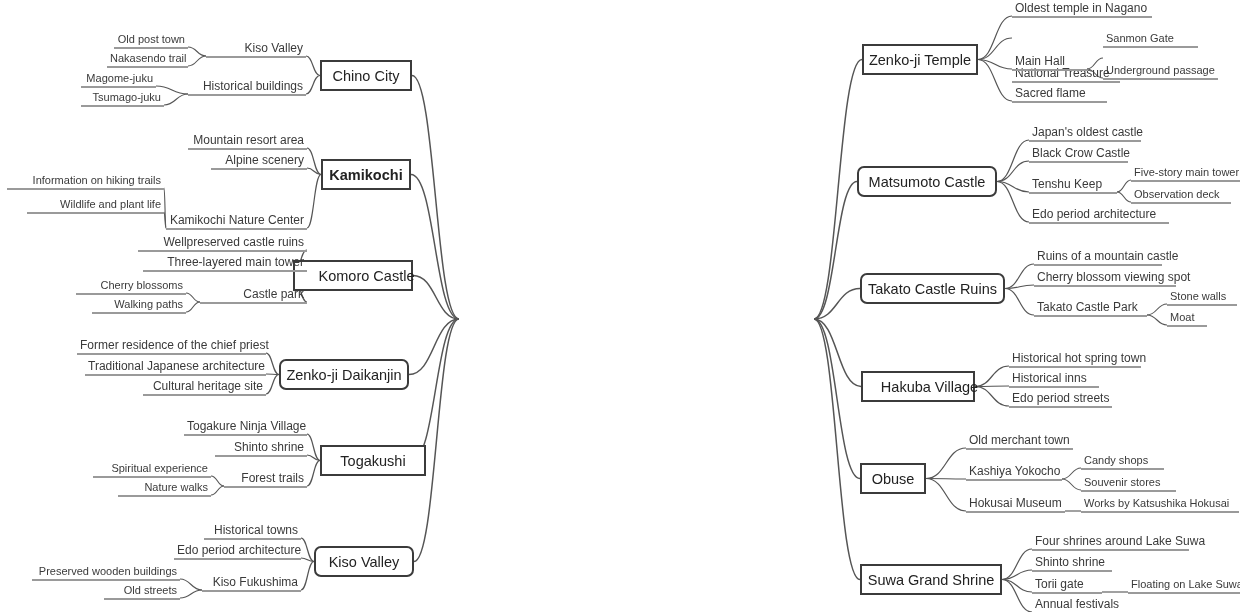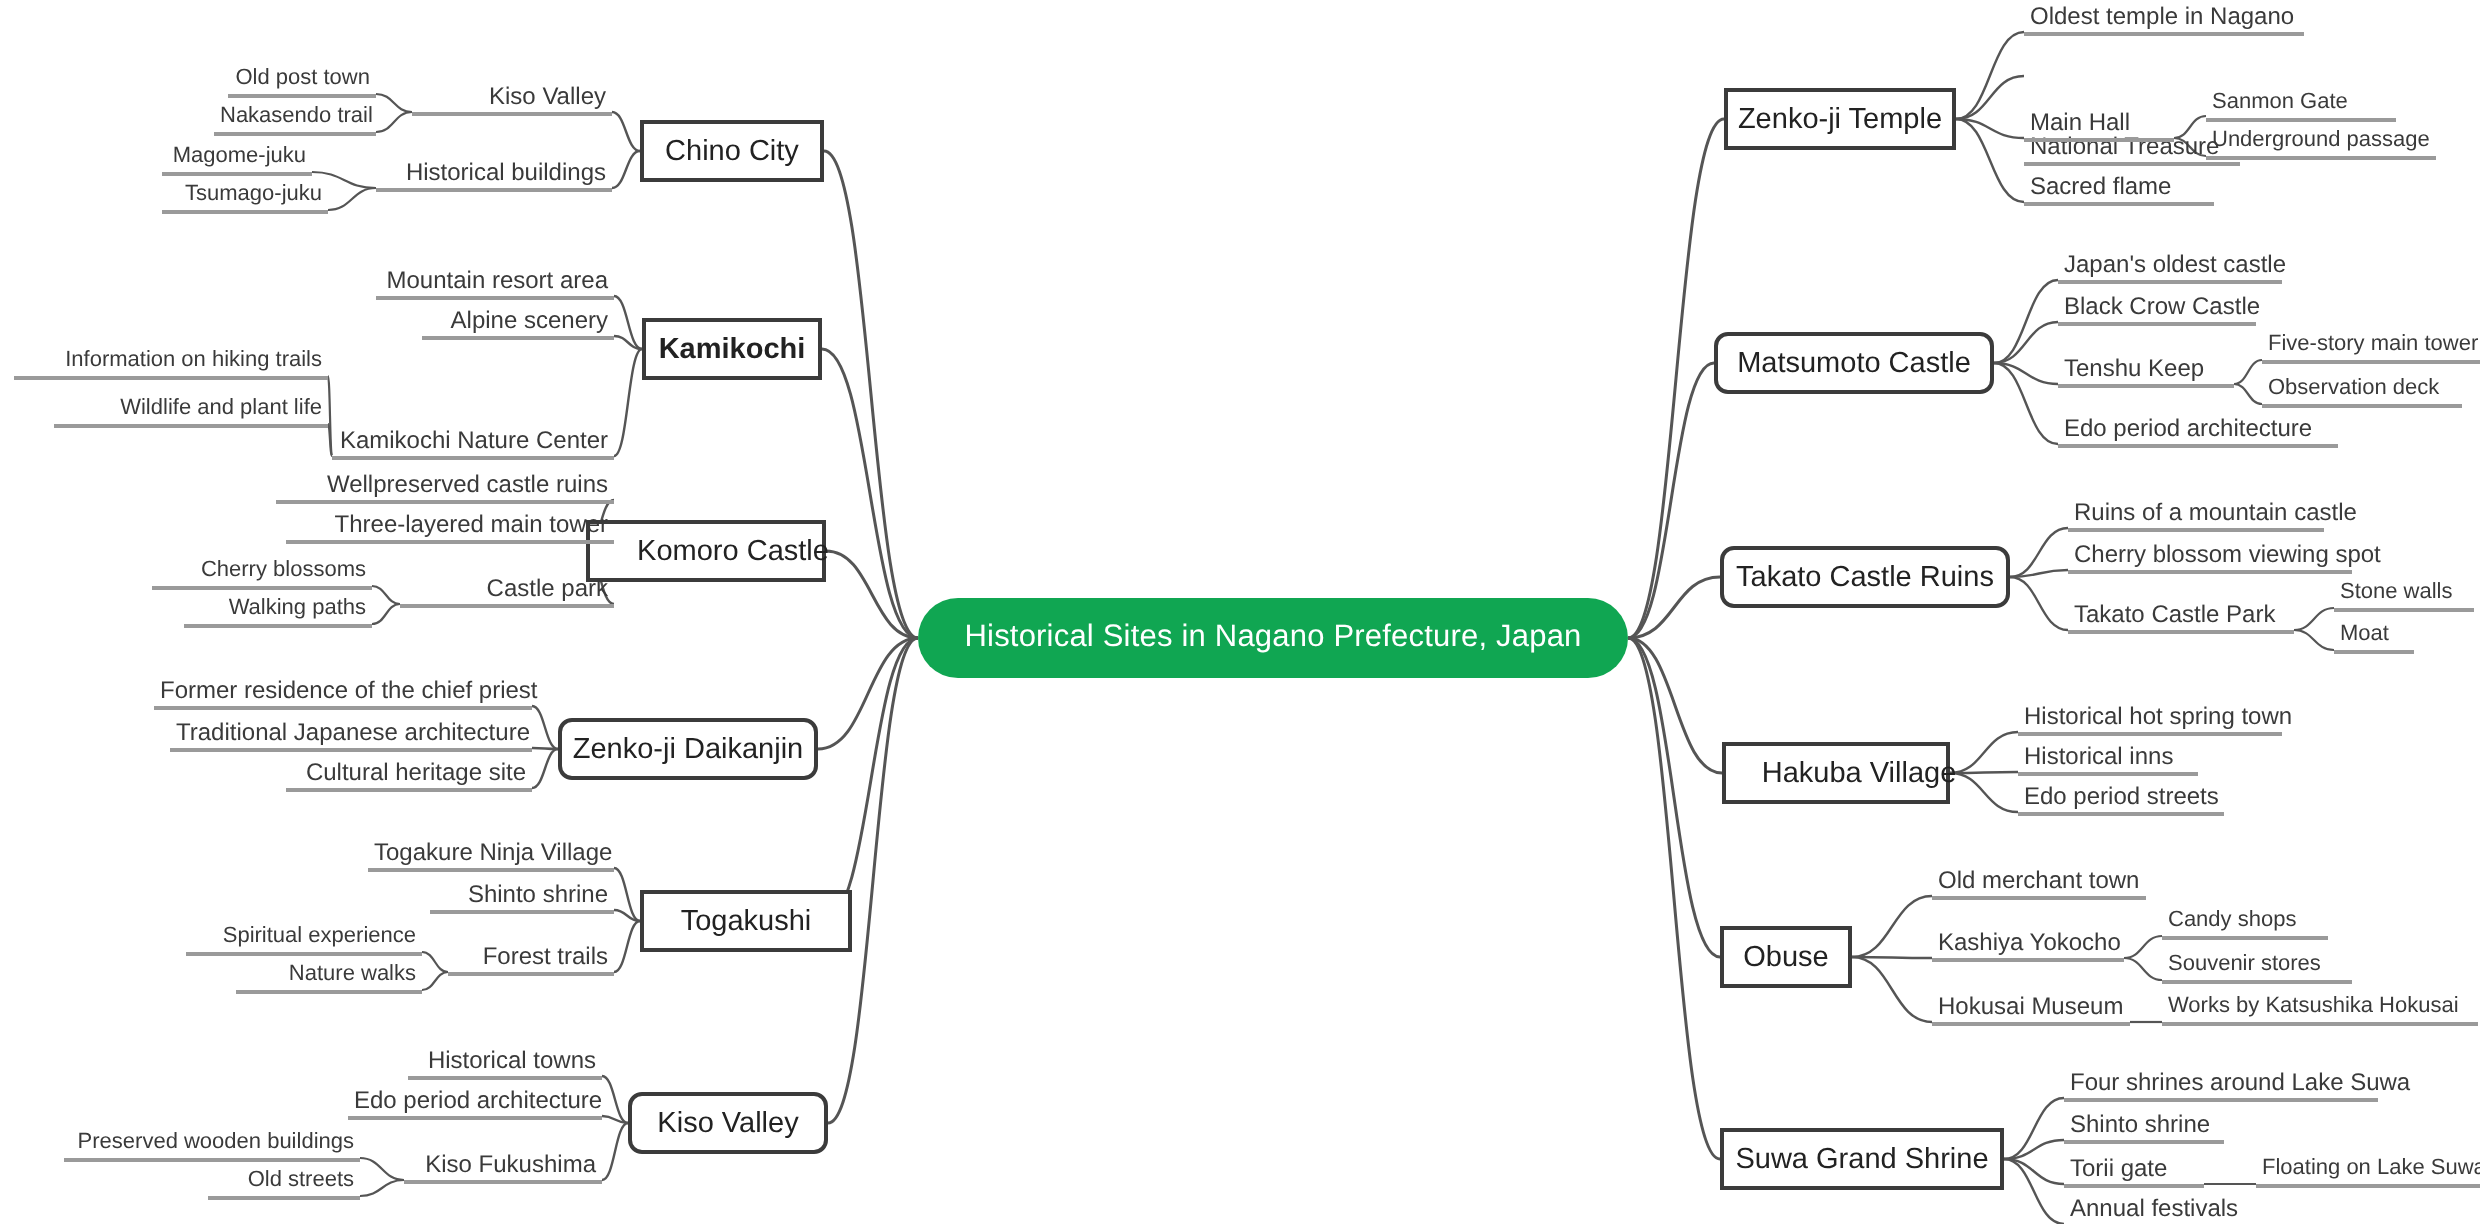--- a/index.html
+++ b/index.html
@@ -92,23 +92,20 @@
       <path d="M 926 478.5 C 946 478.5, 946 511, 966 511" fill="none" stroke="#555555" stroke-width="1.2"></path>
       <path d="M 1065 511 C 1073 511, 1073 511, 1081 511" fill="none" stroke="#555555" stroke-width="1.1"></path>
       <path d="M 814 319 C 837 319, 837 579.5, 860 579.5" fill="none" stroke="#555555" stroke-width="1.5"></path>
       <path d="M 1002 579.5 C 1017 579.5, 1017 549, 1032 549" fill="none" stroke="#555555" stroke-width="1.2"></path>
       <path d="M 1002 579.5 C 1017 579.5, 1017 570, 1032 570" fill="none" stroke="#555555" stroke-width="1.2"></path>
       <path d="M 1002 579.5 C 1017 579.5, 1017 592, 1032 592" fill="none" stroke="#555555" stroke-width="1.2"></path>
       <path d="M 1102 592 C 1115 592, 1115 592, 1128 592" fill="none" stroke="#555555" stroke-width="1.1"></path>
       <path d="M 1002 579.5 C 1017 579.5, 1017 612, 1032 612" fill="none" stroke="#555555" stroke-width="1.2"></path>
     </svg>
 
-  <div class="node root" id="root-node" style="left: 459px; top: 299px; width: 355px; height: 40px; background: rgb(16, 166, 82); color: rgb(255, 255, 255);">
-    <span>Historical Sites in Nagano Prefecture, Japan</span>
-  </div>
 
   <div id="nodes-layer">
       <div class="node lvl1" style="left: 320px; top: 60px; width: 92px; height: 31px; border-color: rgb(59, 59, 59); color: rgb(34, 34, 34);">
         <span>Chino City</span>
       </div>
       <div class="leaf r2" style="top: 42px; left: 206px; width: 100px; text-align: right; border-bottom-color: rgb(154, 154, 154); color: rgb(58, 58, 58);">Kiso Valley</div>
       <div class="leaf r3" style="top: 33px; left: 114px; width: 74px; text-align: right; border-bottom-color: rgb(154, 154, 154); color: rgb(58, 58, 58);">Old post town</div>
       <div class="leaf r3" style="top: 52px; left: 107px; width: 81px; text-align: right; border-bottom-color: rgb(154, 154, 154); color: rgb(58, 58, 58);">Nakasendo trail</div>
       <div class="leaf r2" style="top: 80px; left: 188px; width: 118px; text-align: right; border-bottom-color: rgb(154, 154, 154); color: rgb(58, 58, 58);">Historical buildings</div>
       <div class="leaf r3" style="top: 72px; left: 81px; width: 75px; text-align: right; border-bottom-color: rgb(154, 154, 154); color: rgb(58, 58, 58);">Magome-juku</div>
@@ -150,21 +147,21 @@
       <div class="leaf r2" style="top: 544px; left: 174px; width: 127px; text-align: right; border-bottom-color: rgb(154, 154, 154); color: rgb(58, 58, 58);">Edo period architecture</div>
       <div class="leaf r2" style="top: 576px; left: 202px; width: 99px; text-align: right; border-bottom-color: rgb(154, 154, 154); color: rgb(58, 58, 58);">Kiso Fukushima</div>
       <div class="leaf r3" style="top: 565px; left: 32px; width: 148px; text-align: right; border-bottom-color: rgb(154, 154, 154); color: rgb(58, 58, 58);">Preserved wooden buildings</div>
       <div class="leaf r3" style="top: 584px; left: 104px; width: 76px; text-align: right; border-bottom-color: rgb(154, 154, 154); color: rgb(58, 58, 58);">Old streets</div>
       <div class="node lvl1" style="left: 862px; top: 44px; width: 116px; height: 31px; border-color: rgb(59, 59, 59); color: rgb(34, 34, 34);">
         <span>Zenko-ji Temple</span>
       </div>
       <div class="leaf r2" style="top: 2px; left: 1012px; width: 140px; text-align: left; border-bottom-color: rgb(154, 154, 154); color: rgb(58, 58, 58);">Oldest temple in Nagano</div>
       <div class="leaf r2" style="top: 24px; left: 1012px; width: 108px; text-align: left; border-bottom-color: rgb(154, 154, 154); color: rgb(58, 58, 58); margin-top: 43px;">National Treasure</div>
       <div class="leaf r2" style="top: 55px; left: 1012px; width: 75px; text-align: left; border-bottom-color: rgb(154, 154, 154); color: rgb(58, 58, 58);">Main Hall</div>
-      <div class="leaf r3" style="top: 45px; left: 1103px; width: 95px; text-align: left; border-bottom-color: rgb(154, 154, 154); color: rgb(58, 58, 58);">Sanmon Gate</div>
+      <div class="leaf r3" style="top: 32px; left: 1103px; width: 95px; text-align: left; border-bottom-color: rgb(154, 154, 154); color: rgb(58, 58, 58);">Sanmon Gate</div>
       <div class="leaf r3" style="top: 64px; left: 1103px; width: 115px; text-align: left; border-bottom-color: rgb(154, 154, 154); color: rgb(58, 58, 58);">Underground passage</div>
       <div class="leaf r2" style="top: 87px; left: 1012px; width: 95px; text-align: left; border-bottom-color: rgb(154, 154, 154); color: rgb(58, 58, 58);">Sacred flame</div>
       <div class="node lvl1 round" style="left: 857px; top: 166px; width: 140px; height: 31px; border-color: rgb(59, 59, 59); color: rgb(34, 34, 34);">
         <span>Matsumoto Castle</span>
       </div>
       <div class="leaf r2" style="top: 126px; left: 1029px; width: 112px; text-align: left; border-bottom-color: rgb(154, 154, 154); color: rgb(58, 58, 58);">Japan's oldest castle</div>
       <div class="leaf r2" style="top: 147px; left: 1029px; width: 99px; text-align: left; border-bottom-color: rgb(154, 154, 154); color: rgb(58, 58, 58);">Black Crow Castle</div>
       <div class="leaf r2" style="top: 178px; left: 1029px; width: 88px; text-align: left; border-bottom-color: rgb(154, 154, 154); color: rgb(58, 58, 58);">Tenshu Keep</div>
       <div class="leaf r3" style="top: 166px; left: 1131px; width: 109px; text-align: left; border-bottom-color: rgb(154, 154, 154); color: rgb(58, 58, 58);">Five-story main tower</div>
       <div class="leaf r3" style="top: 188px; left: 1131px; width: 100px; text-align: left; border-bottom-color: rgb(154, 154, 154); color: rgb(58, 58, 58);">Observation deck</div>

